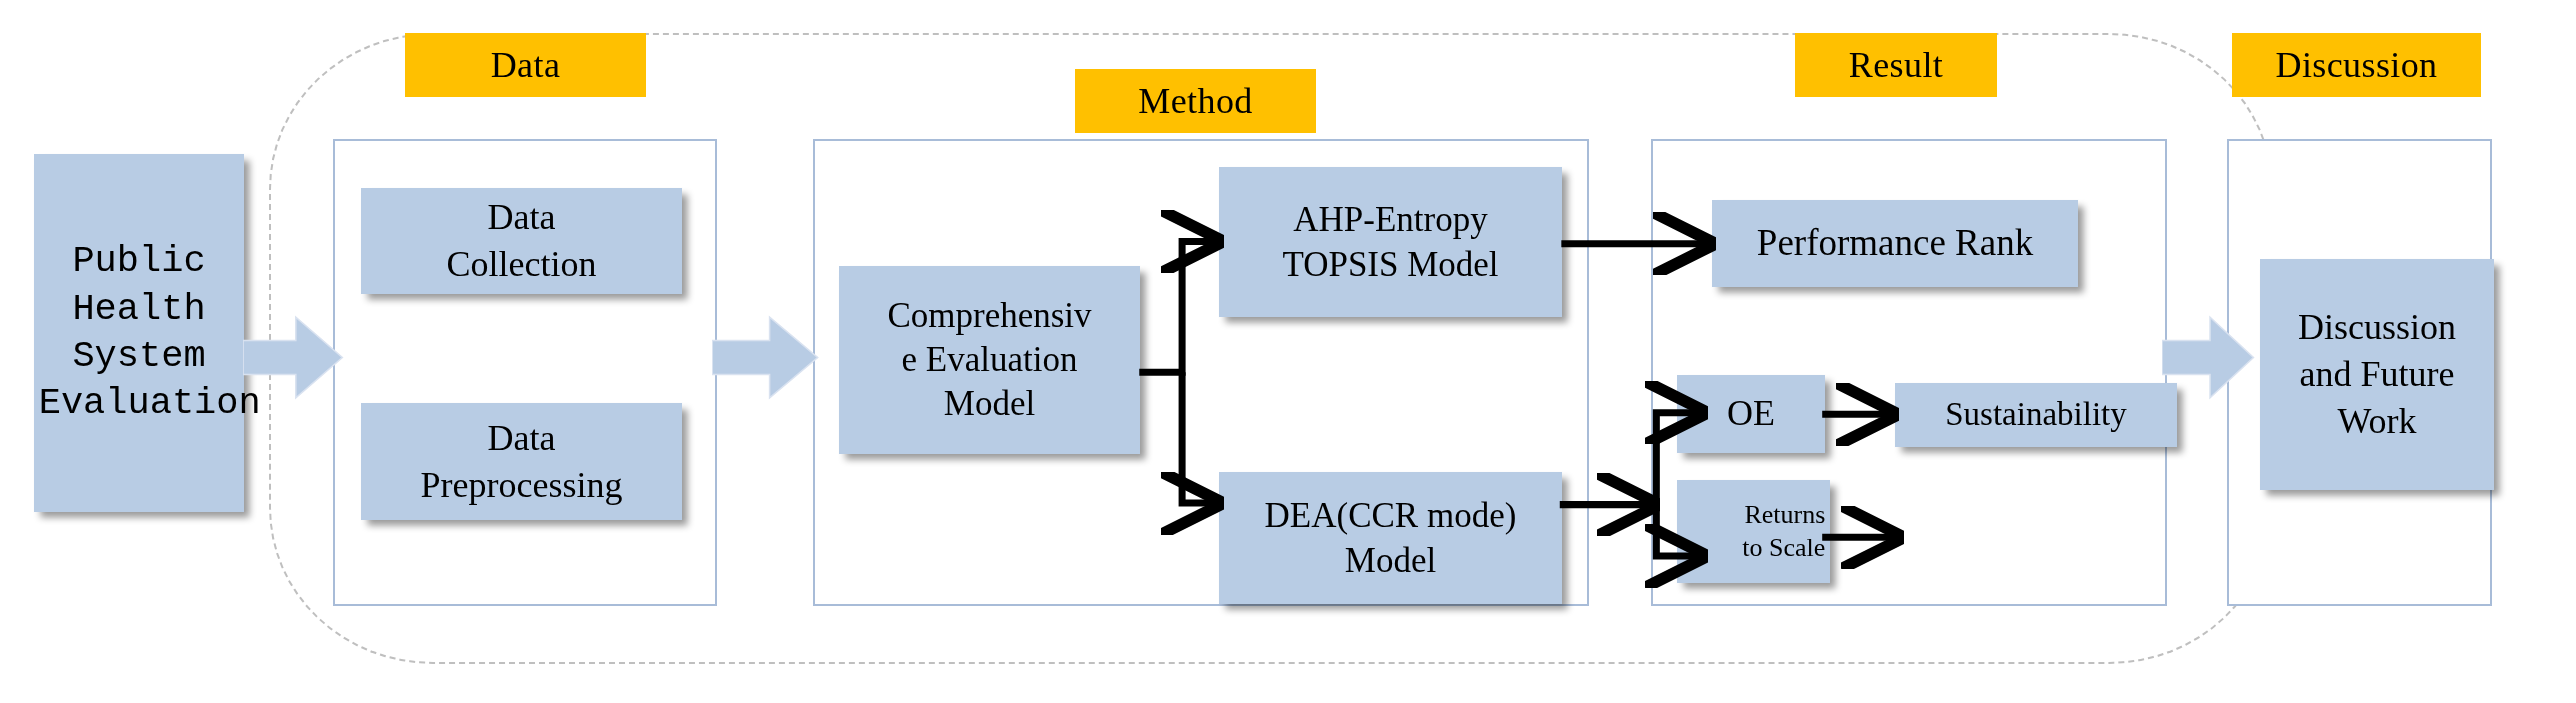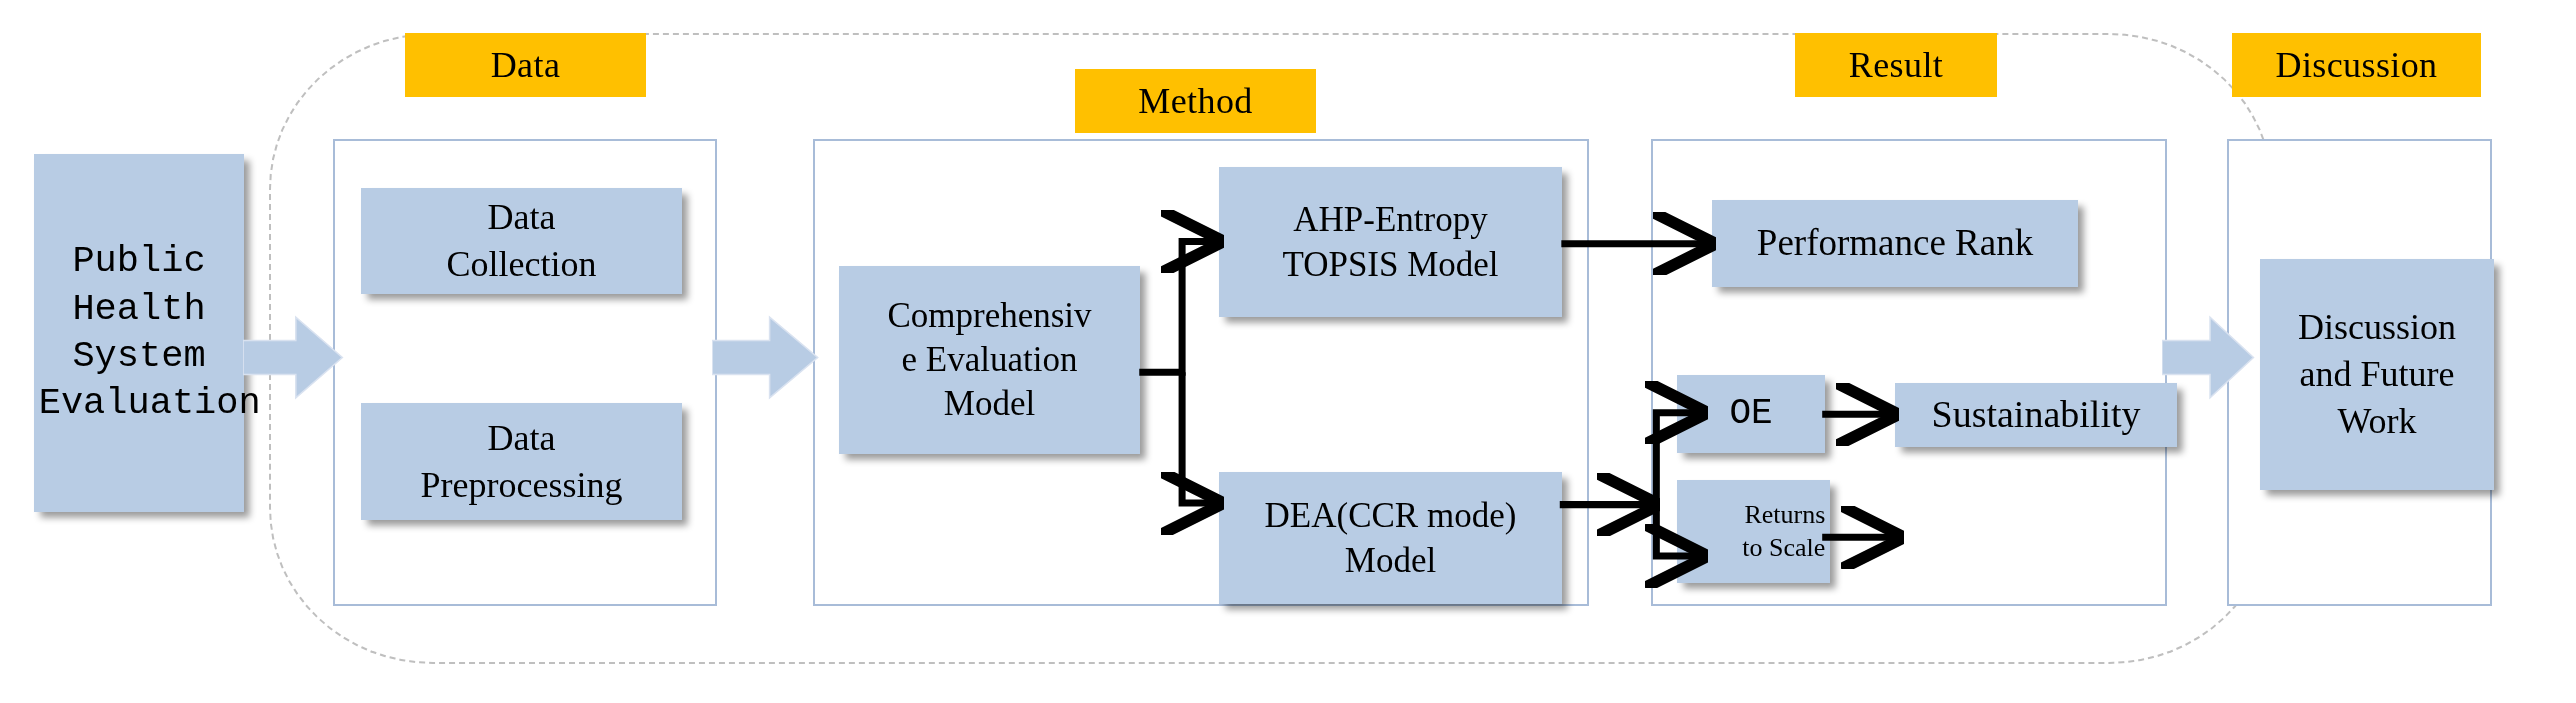--- a/index.html
+++ b/index.html
@@ -177,25 +177,25 @@
   </div>
 
   <div class="node" style="left:1219px; top:444px; width:343px; height:132px; font-size:35px; line-height:1.30;margin-top:28px;">
     <span>DEA(CCR mode)<br>Model</span>
   </div>
 
   <div class="node" style="left:1712px; top:200px; width:366px; height:87px; font-size:37px; line-height:1.20;">
     <span>Performance Rank</span>
   </div>
 
-  <div class="node" style="left:1677px; top:375px; width:148px; height:78px; font-size:36px; line-height:1.20;font-family:Liberation Mono, monospace;">
+  <div class="node" style="left:1677px; top:375px; width:148px; height:78px; font-size:36px; line-height:1.20;">
     <span>OE</span>
   </div>
 
-  <div class="node" style="left:1895px; top:383px; width:282px; height:64px; font-size:38px; line-height:1.20;">
+  <div class="node" style="left:1895px; top:383px; width:282px; height:64px; font-size:33px; line-height:1.20;">
     <span>Sustainability</span>
   </div>
 
   <div class="node" style="left:1677px; top:480px; width:153px; height:103px; font-size:26px; line-height:1.25;text-align:right;">
     <span>Returns<br>to Scale</span>
   </div>
 
 
   <div class="node" style="left:2260px; top:259px; width:234px; height:231px; font-size:36px; line-height:1.30;">
     <span>Discussion<br>and Future<br>Work</span>

